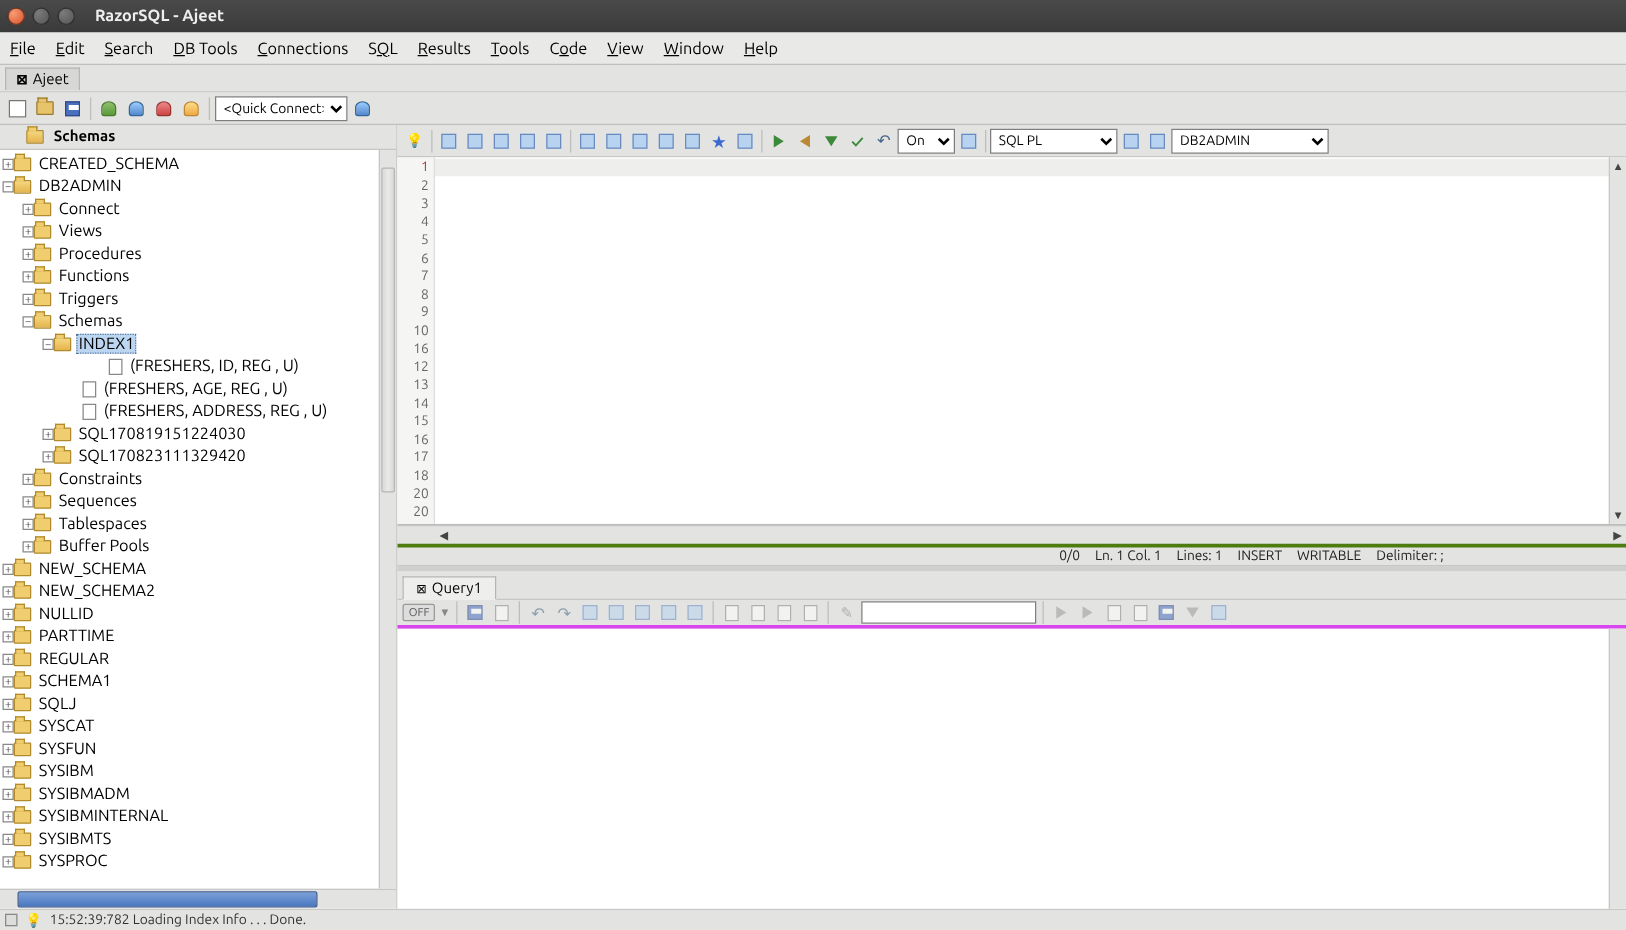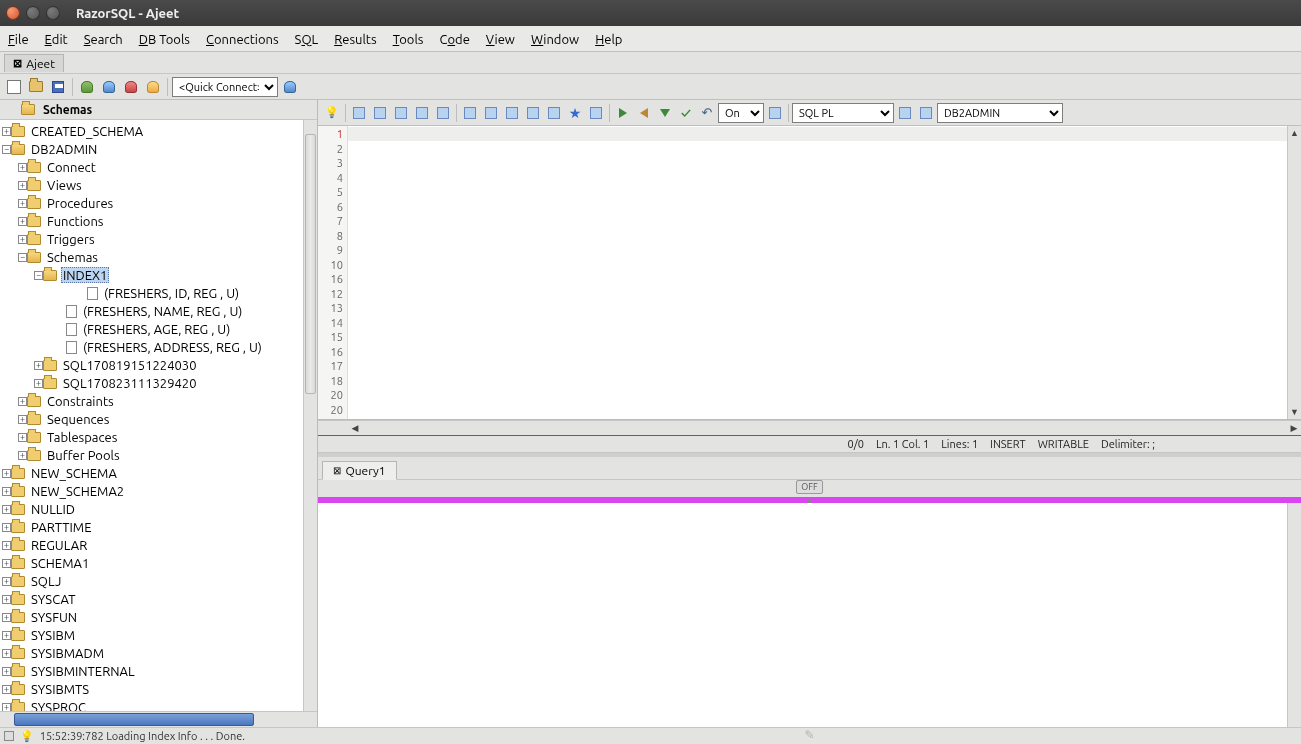--- a/index.html
+++ b/index.html
@@ -79,29 +79,29 @@
 .gutter .cur{color:#c03030;}
 .editor{flex:1;background:#fff;position:relative;}
 .editor .curline{position:absolute;top:1px;left:0;right:0;height:14px;background:#eeeeec;}
 .ed-vscroll{width:14px;background:#e3e3e1;border-left:1px solid #c6c6c6;position:relative;}
 .ed-vscroll .arrow{position:absolute;left:0;right:0;height:14px;display:flex;align-items:center;justify-content:center;font-size:9px;color:#444;}
 .ed-vscroll .arrow.up{top:0;}
 .ed-vscroll .arrow.dn{bottom:0;}
 .ed-hscroll{height:15px;background:#e3e3e1;border-top:1px solid #c6c6c6;display:flex;align-items:center;}
 .ed-hscroll .harea{flex:1;position:relative;height:13px;}
 .ed-hscroll .harrow{width:14px;text-align:center;font-size:9px;color:#444;}
-.statusbar{height:18px;background:#e3e3e1;border-top:1px solid #4d7c0f;border-bottom:1px solid #c6c6c6;font-size:11px;display:flex;align-items:center;color:#222;}
+.statusbar{height:18px;background:#e3e3e1;border-top:3px solid #4d7c0f;border-bottom:1px solid #c6c6c6;font-size:11px;display:flex;align-items:center;color:#222;}
 .statusbar span{padding:0 6px;}
 .statusbar .fill{flex:1;}
 
 
 .resultspane{flex:1;display:flex;flex-direction:column;background:#dcdcda;border-top:4px solid #cfcfcd;}
 .rtabs{height:22px;background:#e3e3e1;display:flex;align-items:flex-end;padding-left:4px;font-size:12px;}
 .rtabs .tab{display:inline-flex;align-items:center;gap:4px;padding:2px 10px;background:#eeeeec;border:1px solid #b5b5b3;border-bottom:1px solid #eeeeec;position:relative;top:1px;}
-.rtoolbar{height:24px;background:#e3e3e1;border-top:1px solid #c6c6c6;border-bottom:6px solid #d946ef;display:flex;align-items:center;padding:0 4px;gap:3px;flex-direction:column;}
+.rtoolbar{height:24px;background:#e3e3e1;border-top:1px solid #c6c6c6;border-bottom:3px solid #d946ef;display:flex;align-items:center;padding:0 4px;gap:3px;}
 .rtbtn{width:18px;height:18px;display:inline-flex;align-items:center;justify-content:center;opacity:.55;}
 .offbtn{font-size:9px;padding:1px 4px;border:1px solid #999;background:#ddd;color:#555;border-radius:2px;}
 .rbody{flex:1;background:#fff;position:relative;}
 .r-vscroll{position:absolute;right:0;top:0;bottom:0;width:14px;background:#e3e3e1;border-left:1px solid #c6c6c6;}
 
 
 .bottombar{height:17px;background:#e3e3e1;border-top:1px solid #c6c6c6;display:flex;align-items:center;font-size:11px;gap:6px;padding:0 4px;color:#333;}
 .bottombar .sq{width:10px;height:10px;border:1px solid #888;background:#ddd;}
 </style>
 </head>
@@ -219,25 +219,20 @@
           </div>
           <div class="tree-row sel" style="padding-left:34px">
             <span class="tw box">−</span>
             <span class="folder open"></span>
             <span class="lbl">INDEX1</span>
           </div>
           <div class="tree-row" style="padding-left:71px">
             <span class="tw"></span>
             <span class="file-ico"></span>
             <span class="lbl">(FRESHERS, ID, REG , U)</span>
-          </div>
-          <div class="tree-row" style="padding-left:50px">
-            <span class="tw"></span>
-            <span class="file-ico"></span>
-            <span class="lbl">(FRESHERS, NAME, REG , U)</span>
           </div>
           <div class="tree-row" style="padding-left:50px">
             <span class="tw"></span>
             <span class="file-ico"></span>
             <span class="lbl">(FRESHERS, AGE, REG , U)</span>
           </div>
           <div class="tree-row" style="padding-left:50px">
             <span class="tw"></span>
             <span class="file-ico"></span>
             <span class="lbl">(FRESHERS, ADDRESS, REG , U)</span>

